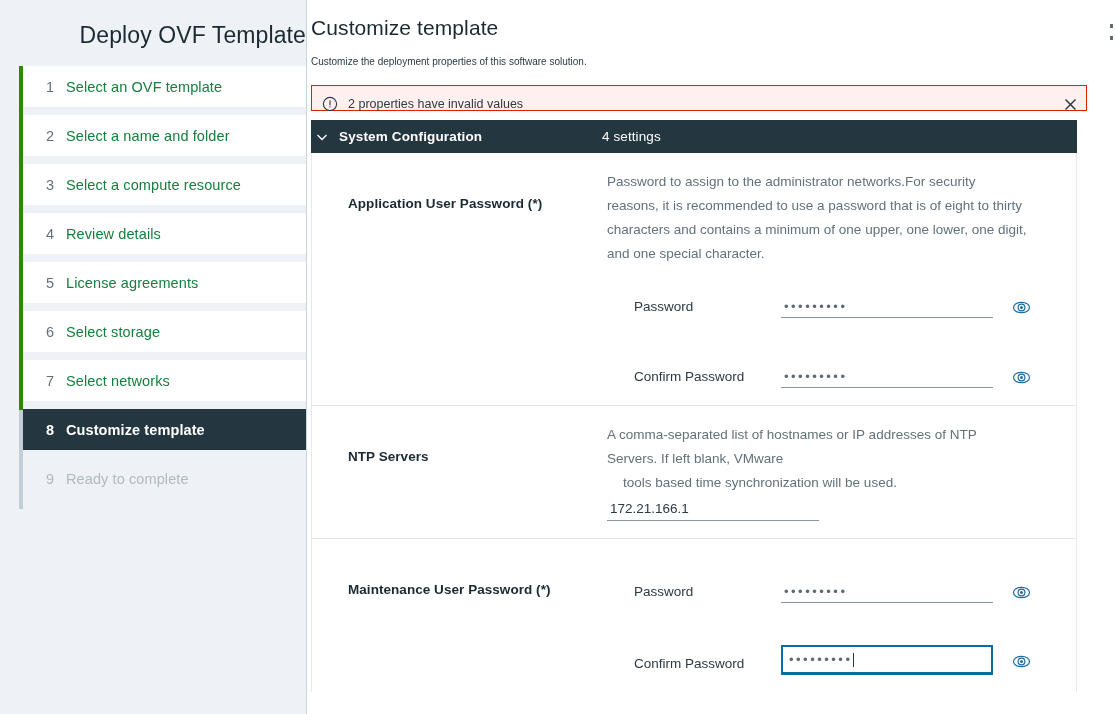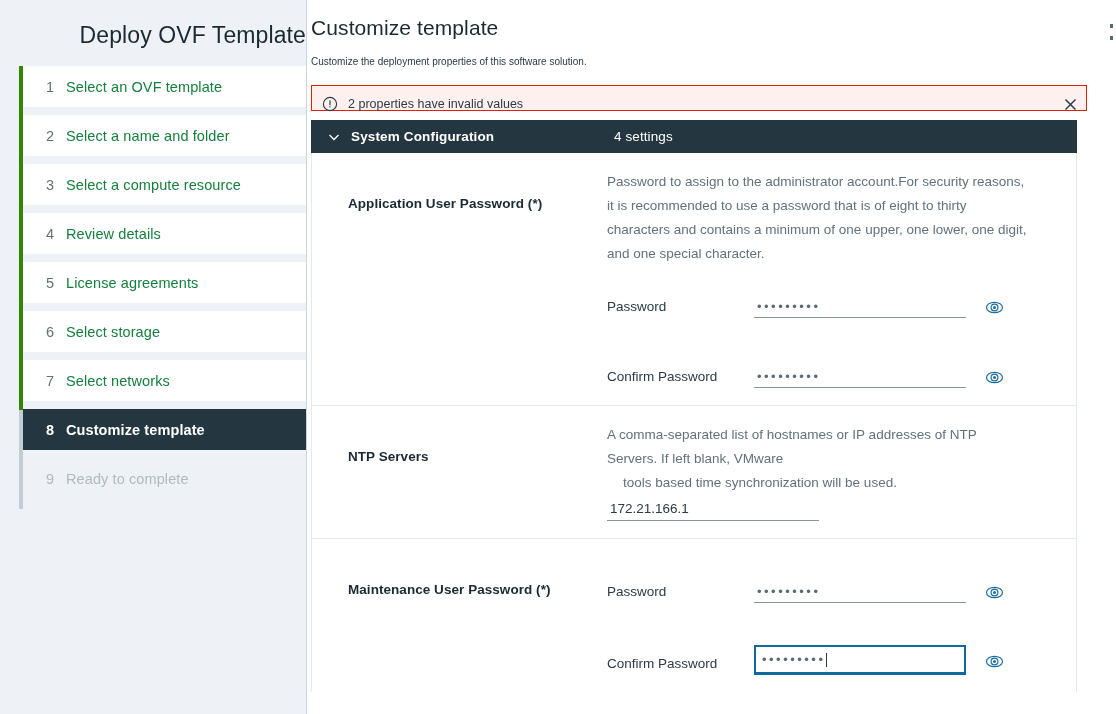--- a/index.html
+++ b/index.html
@@ -169,21 +169,21 @@
 
   
   .section-header {
     margin-top: 9px;
     height: 33px;
     background: #243640;
     display: flex;
     align-items: center;
     width: 766px;
     box-sizing: border-box;
-    padding-left: 16px;
+    padding-left: 4px;
     cursor: pointer;
   }
   .section-header .caret {
     width: 14px;
     height: 14px;
     margin-right: 10px;
     flex: none;
   }
   .section-header .sec-name {
     font-size: 13.5px;
@@ -235,20 +235,21 @@
     max-width: 420px;
   }
   .prop-desc.wide { max-width: 420px; }
   .prop-desc .indent { display: block; padding-left: 16px; }
 
   
   .field-row {
     display: flex;
     align-items: flex-end;
     margin-top: 27px;
+    justify-content: center;
   }
   .field-row.first { margin-top: 30px; }
   .field-label {
     font-size: 13.5px;
     color: #2b3a44;
     width: 147px;
     flex: none;
     line-height: 22px;
   }
   .field-input-wrap {
@@ -439,21 +440,21 @@
         </span>
         <span class="sec-name">System Configuration</span>
         <span class="sec-count">4 settings</span>
       </div>
 
       <div class="prop-table">
 
         <div class="prop-row">
           <div class="prop-label">Application User Password (*)</div>
           <div class="prop-body">
-            <div class="prop-desc wide">Password to assign to the administrator account.For security reasons, it is recommended to use a password that is of eight to thirty characters and contains a minimum of one upper, one lower, one digit, and one special character.</div>
+            <div class="prop-desc wide">Password to assign to the administrator networks.For security reasons, it is recommended to use a password that is of eight to thirty characters and contains a minimum of one upper, one lower, one digit, and one special character.</div>
 
             <div class="field-row first">
               <span class="field-label">Password</span>
               <span class="field-input-wrap">
                 <span class="fake-input">
                   <span class="dots">•••••••••</span>
                 </span>
               </span>
               <span class="eye-btn">
                 <svg width="19" height="19" viewBox="0 0 19 19">

